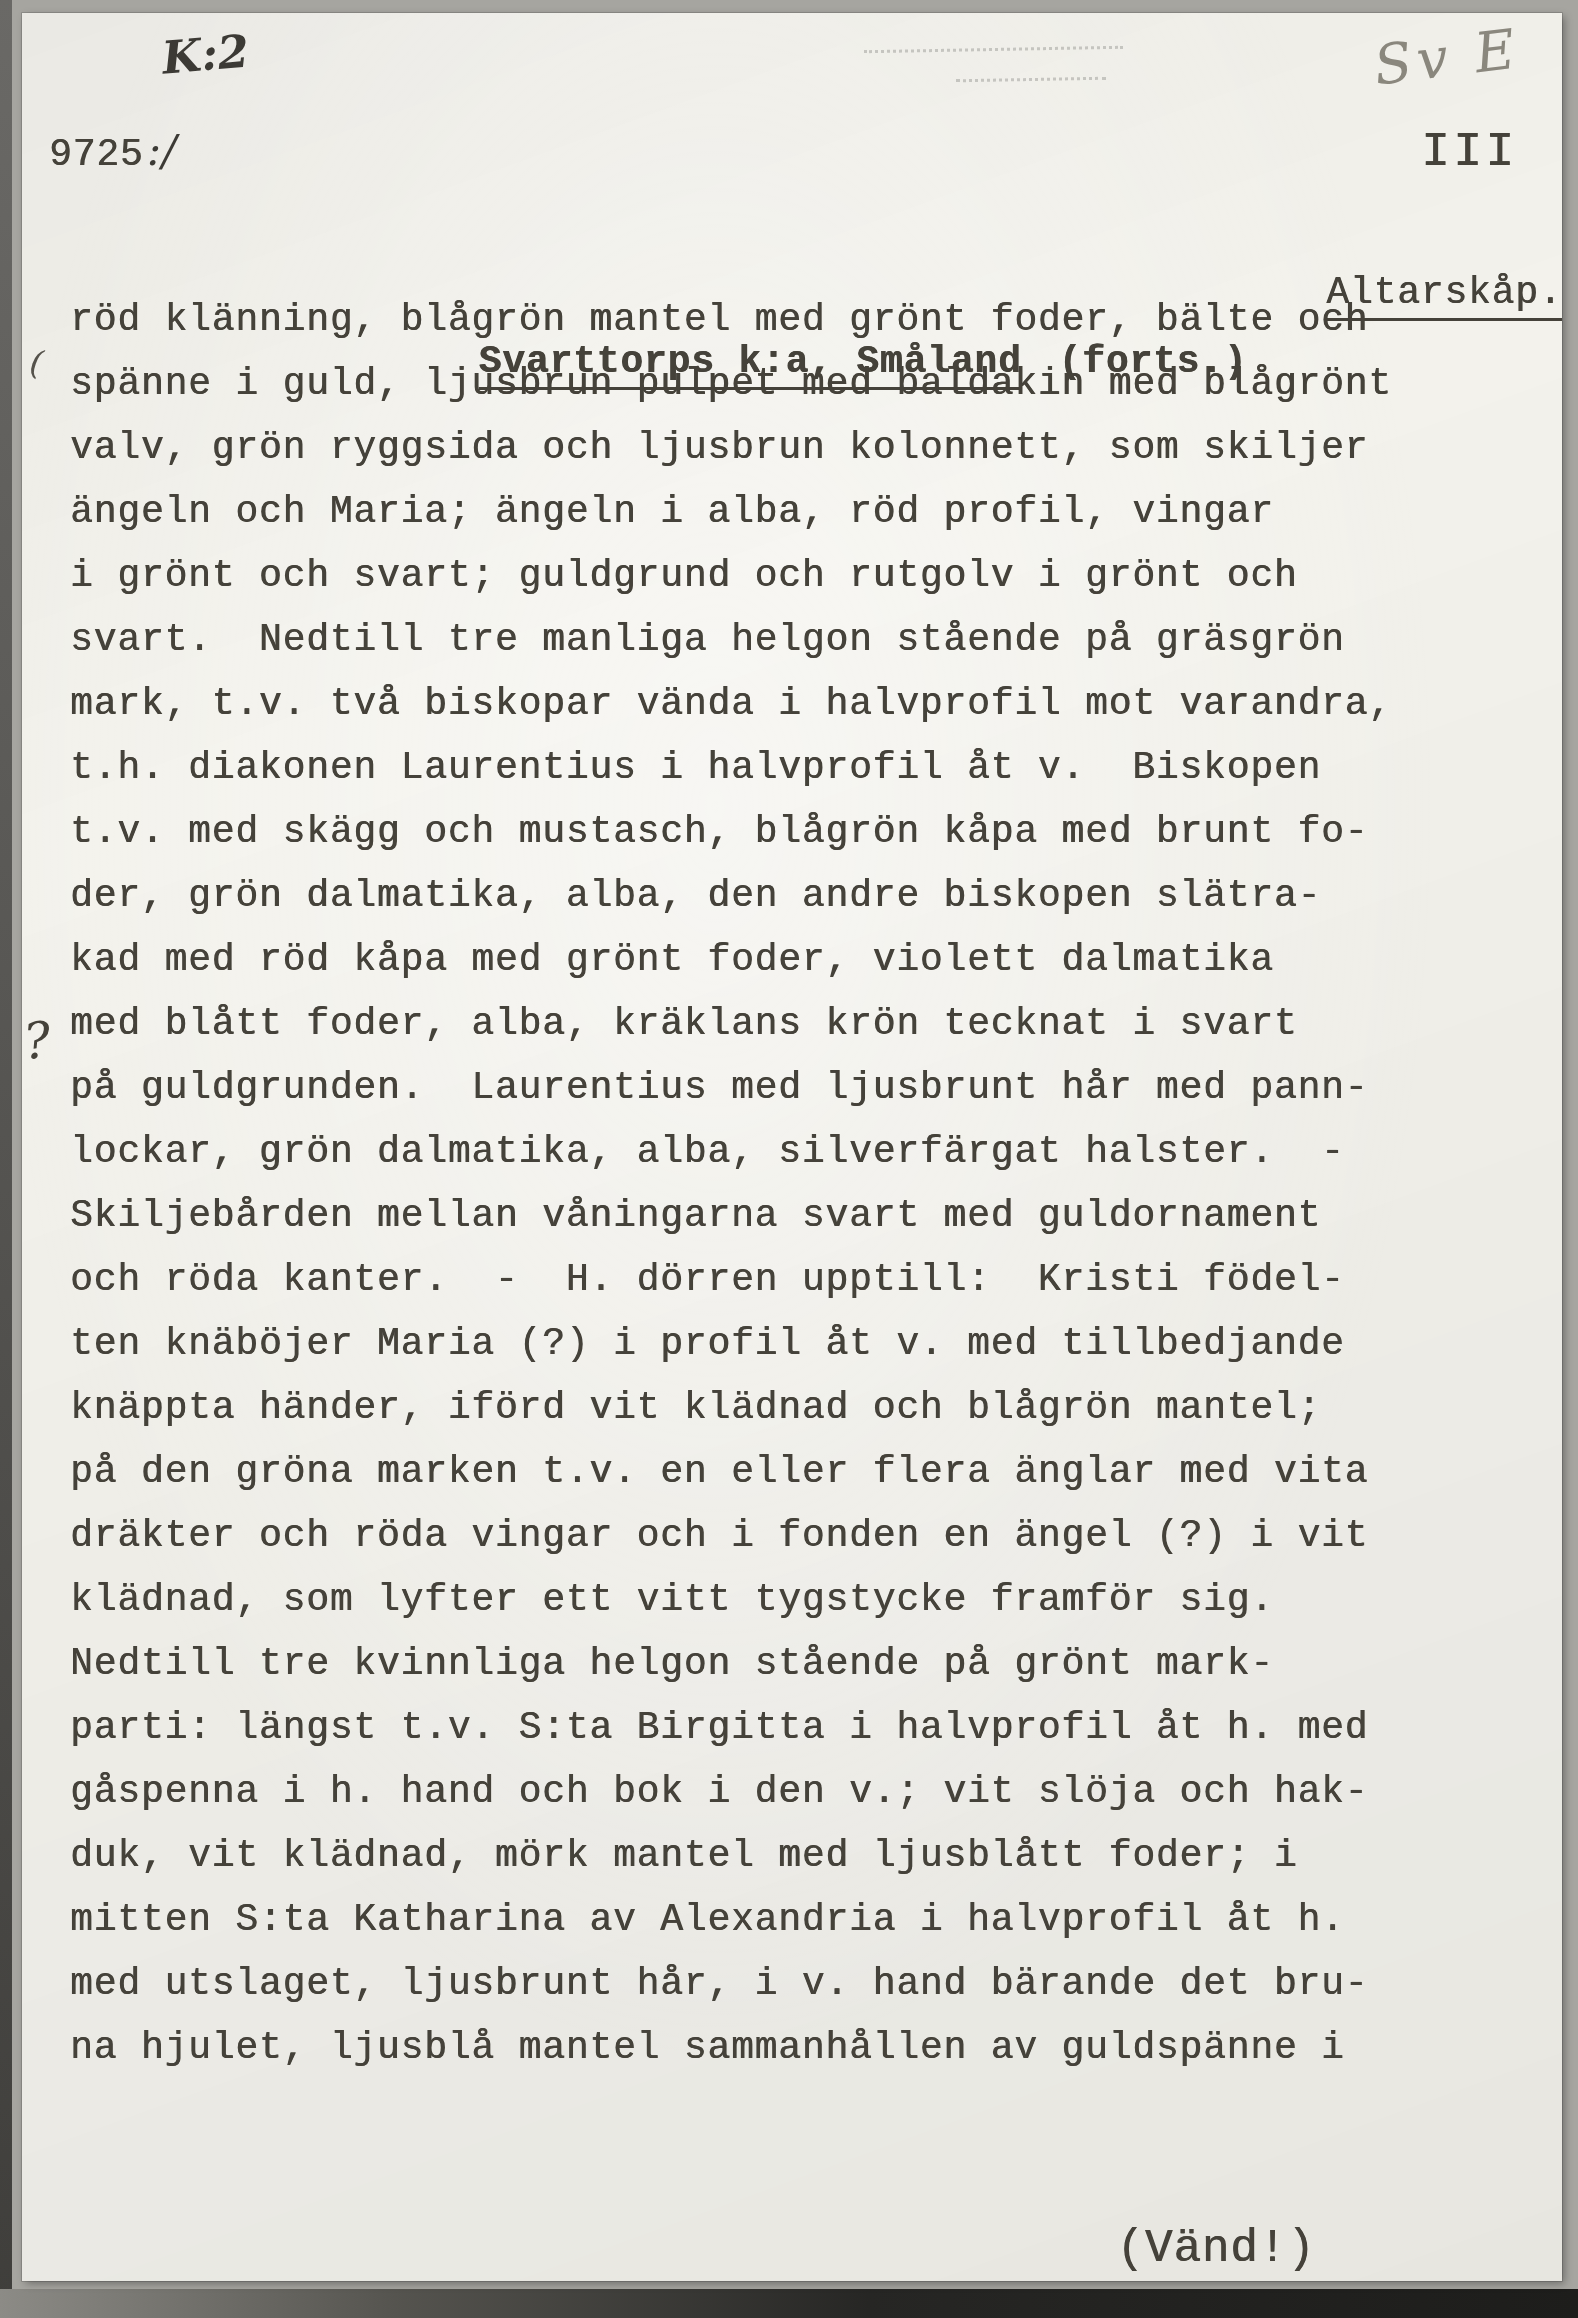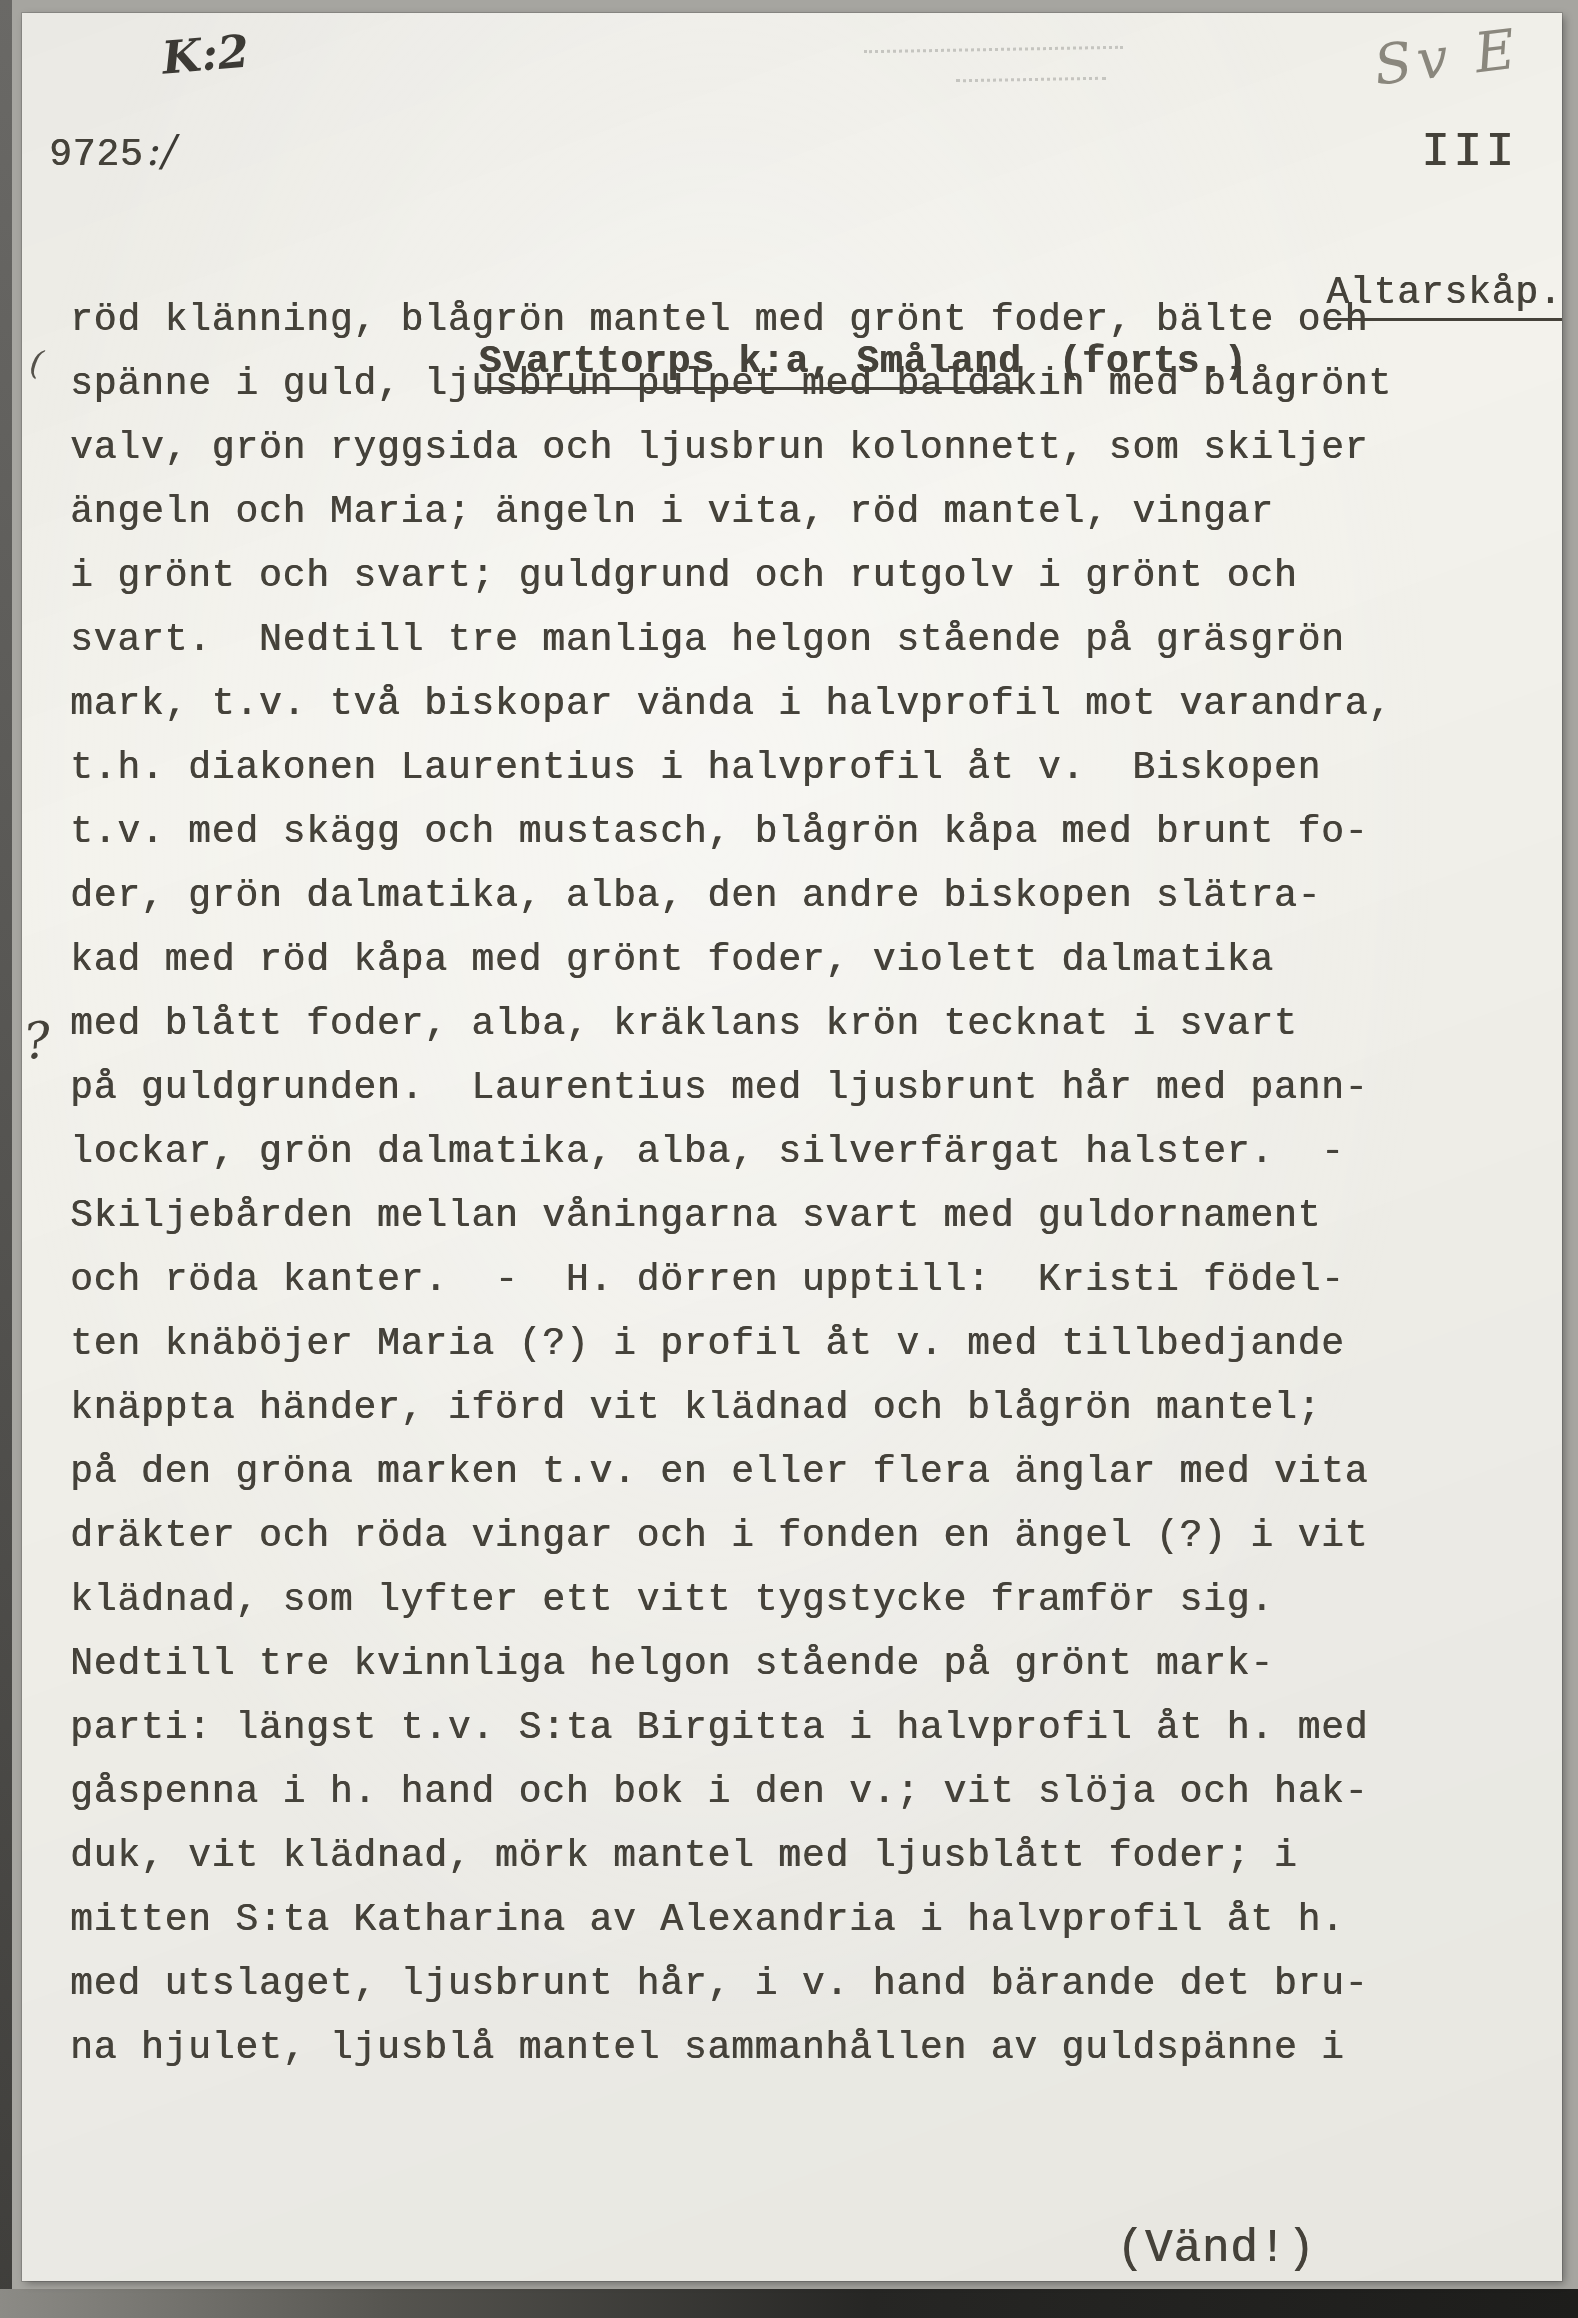--- a/index.html
+++ b/index.html
@@ -122,21 +122,21 @@
   </div>
 
   <span class="hand margin-tick">(</span>
 
   <span class="hand margin-question">?</span>
 
   <div class="body-text">
       <div class="tline">röd klänning, blågrön mantel med grönt foder, bälte och</div>
       <div class="tline">spänne i guld, ljusbrun pulpet med baldakin med blågrönt</div>
       <div class="tline">valv, grön ryggsida och ljusbrun kolonnett, som skiljer</div>
-      <div class="tline">ängeln och Maria; ängeln i vita, röd mantel, vingar</div>
+      <div class="tline">ängeln och Maria; ängeln i alba, röd profil, vingar</div>
       <div class="tline">i grönt och svart; guldgrund och rutgolv i grönt och</div>
       <div class="tline">svart.  Nedtill tre manliga helgon stående på gräsgrön</div>
       <div class="tline">mark, t.v. två biskopar vända i halvprofil mot varandra,</div>
       <div class="tline">t.h. diakonen Laurentius i halvprofil åt v.  Biskopen</div>
       <div class="tline">t.v. med skägg och mustasch, blågrön kåpa med brunt fo-</div>
       <div class="tline">der, grön dalmatika, alba, den andre biskopen slätra-</div>
       <div class="tline">kad med röd kåpa med grönt foder, violett dalmatika</div>
       <div class="tline">med blått foder, alba, kräklans krön tecknat i svart</div>
       <div class="tline">på guldgrunden.  Laurentius med ljusbrunt hår med pann-</div>
       <div class="tline">lockar, grön dalmatika, alba, silverfärgat halster.  -</div>

